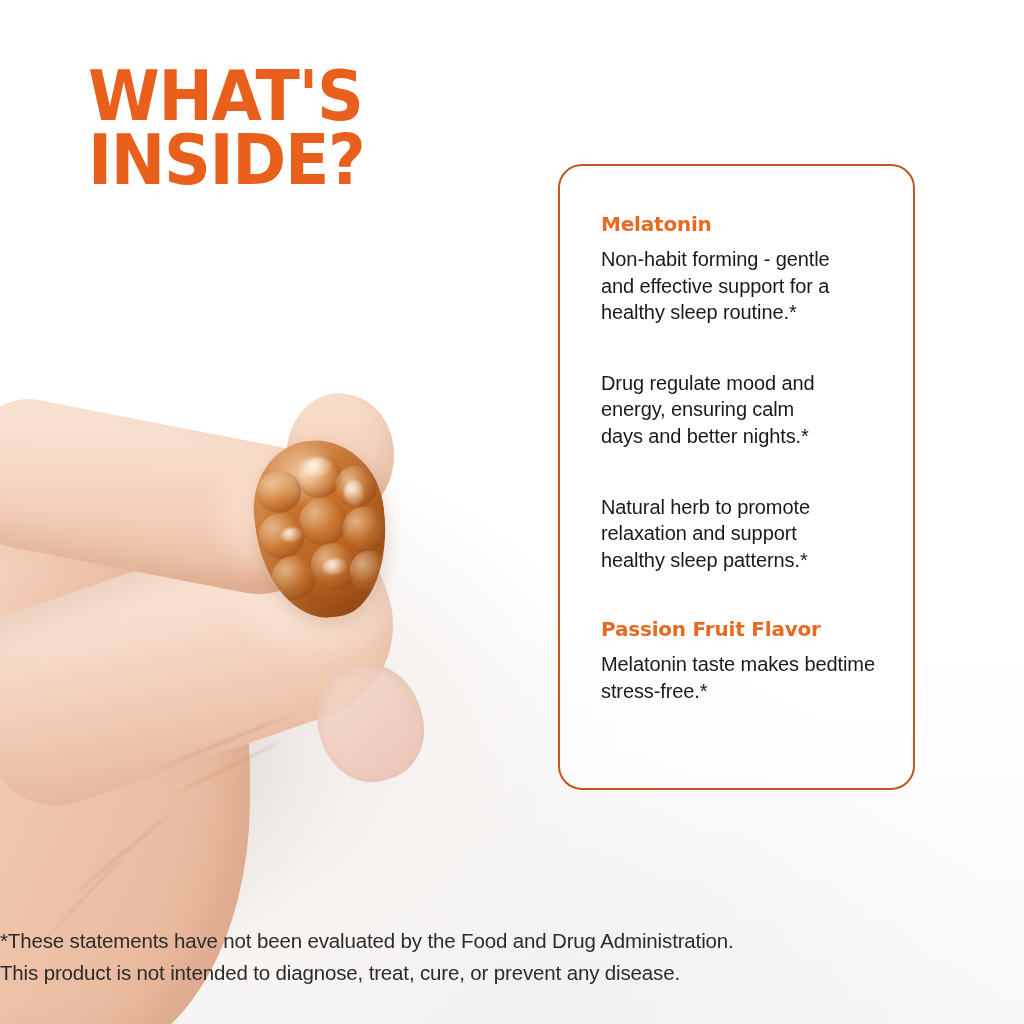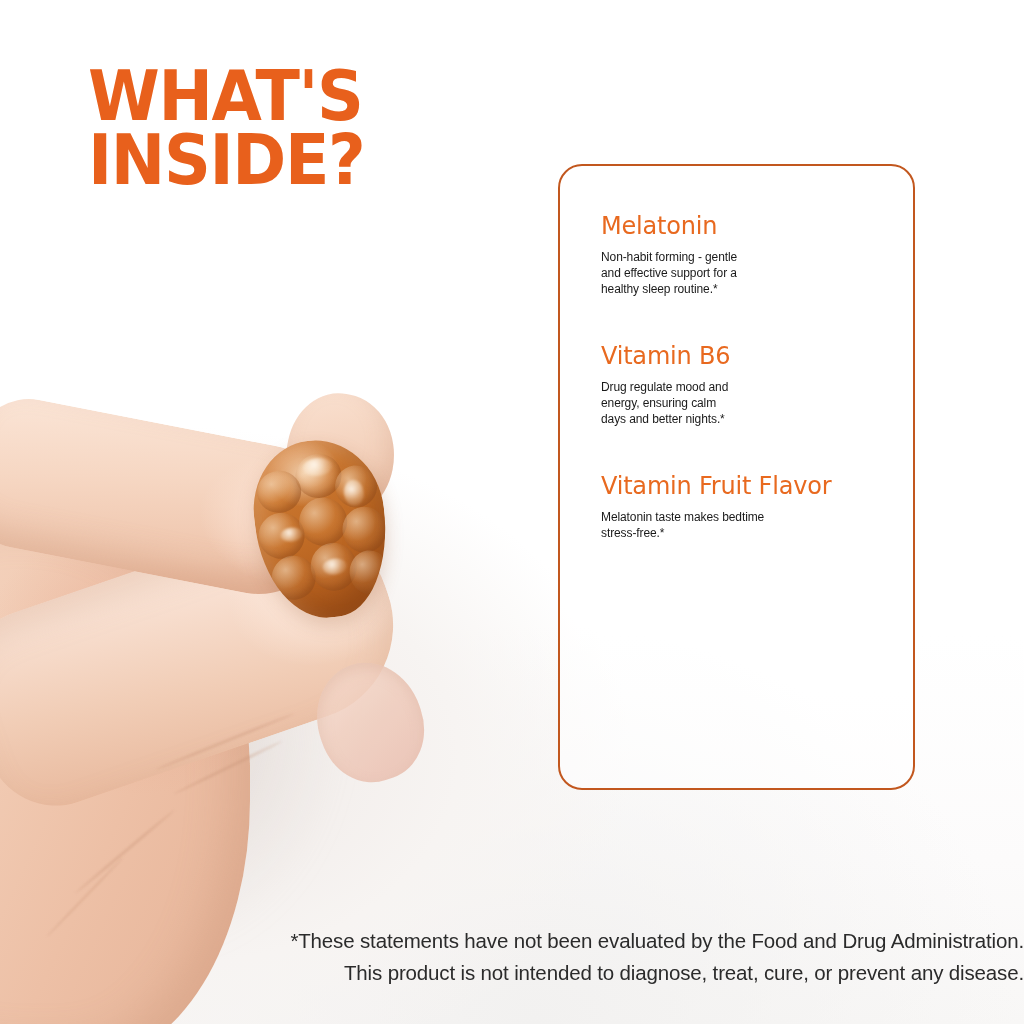--- a/index.html
+++ b/index.html
@@ -128,33 +128,33 @@
     border:2px solid #C2571E;border-radius:24px;
     background:rgba(255,255,255,.55);
     box-sizing:border-box;
     padding:46px 30px 0 41px;
   }
   .ing{margin-bottom:44px;}
   .ing:last-child{margin-bottom:0;}
   .ing-title{
     color:#E8691F;
     font-family:"DejaVu Sans","Liberation Sans",sans-serif;
-    font-weight:400;font-size:24px;letter-spacing:-.2px;
+    font-weight:700;font-size:20px;letter-spacing:-.2px;
     margin:0 0 10px 0;
   }
   .ing-desc{
     color:#1A1A1A;
-    font-size:12px;line-height:1.33;
+    font-size:20px;line-height:1.33;
     margin:0;white-space:pre-line;letter-spacing:-.1px;
   }
 
   
   .footer{
     position:absolute;left:0;top:925px;width:1024px;
-    text-align:right;color:#2B2B2B;
+    text-align:left;color:#2B2B2B;
     font-size:20.5px;line-height:1.55;
     white-space:pre-line;letter-spacing:-.15px;
   }
 </style>
 </head>
 <body>
 
 <div id="stage">
 
   <div class="headline">WHAT'S
@@ -190,29 +190,31 @@
   </div>
 
   <div class="card">
     <div class="ing">
       <p class="ing-title">Melatonin</p>
       <p class="ing-desc">Non-habit forming - gentle
 and effective support for a
 healthy sleep routine.*</p>
     </div>
     <div class="ing">
-      <p class="ing-title">Vitamin B6</p>
       <p class="ing-desc">Drug regulate mood and
 energy, ensuring calm
 days and better nights.*</p>
     </div>
     <div class="ing">
-    </div>
-    <div class="ing">
-      <p class="ing-title">Vitamin Fruit Flavor</p>
+      <p class="ing-desc">Natural herb to promote
+relaxation and support
+healthy sleep patterns.*</p>
+    </div>
+    <div class="ing">
+      <p class="ing-title">Passion Fruit Flavor</p>
       <p class="ing-desc">Melatonin taste makes bedtime
 stress-free.*</p>
     </div>
   </div>
 
   <div class="footer">*These statements have not been evaluated by the Food and Drug Administration.
 This product is not intended to diagnose, treat, cure, or prevent any disease.</div>
 
 </div>
 

